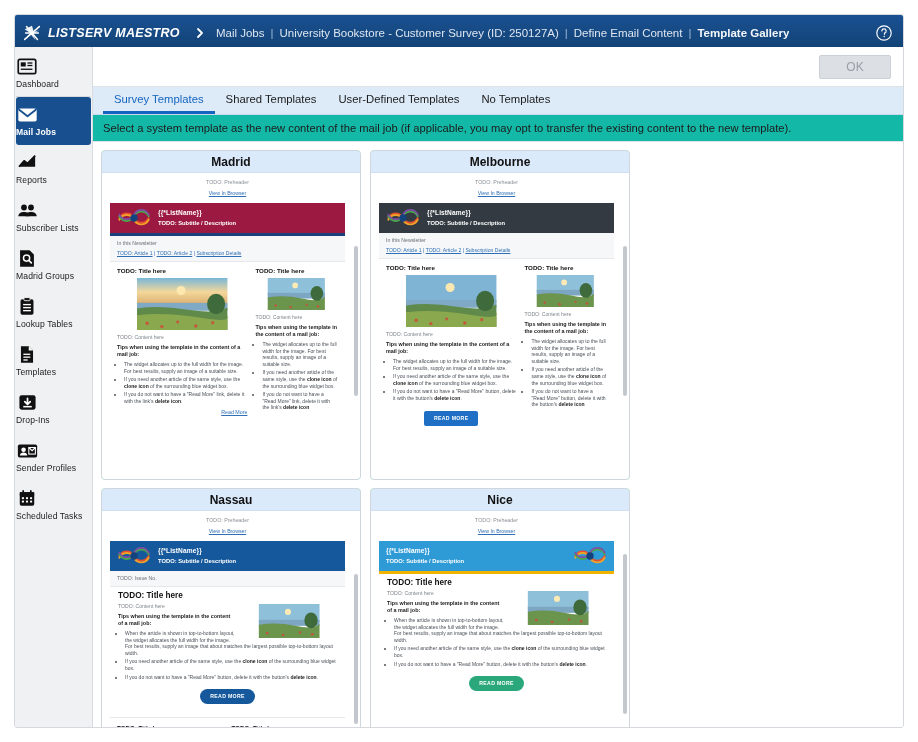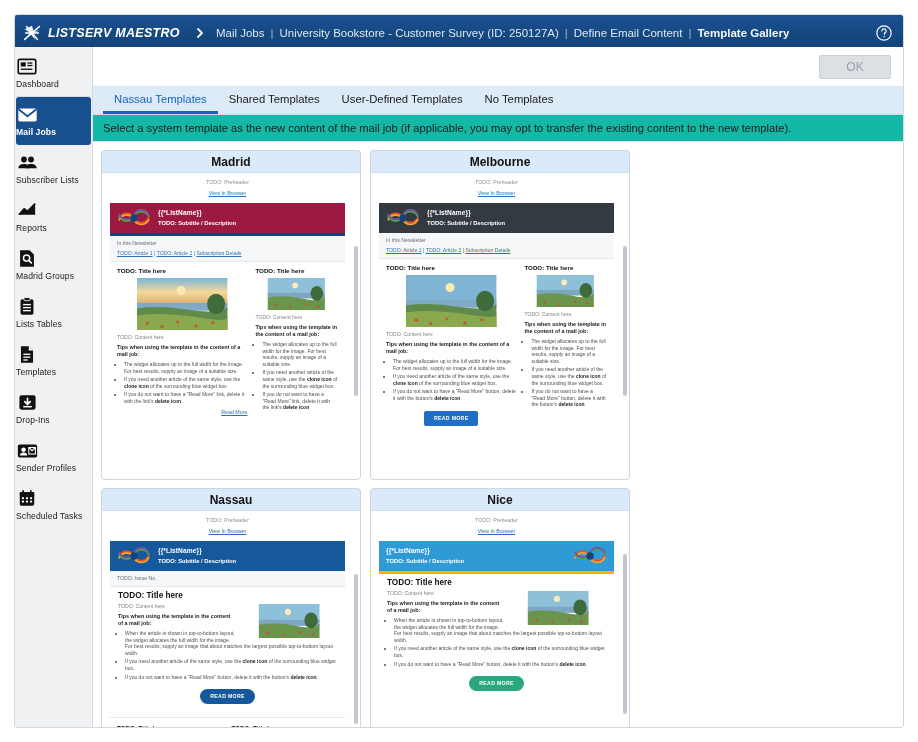--- a/index.html
+++ b/index.html
@@ -272,38 +272,38 @@
           <svg viewBox="0 0 24 18" width="21" height="16">
             <rect x="1.5" y="1.5" width="21" height="15" rx="2" fill="#fff"></rect>
             <path d="M2.5 3 L12 10.5 L21.5 3" fill="none" stroke="#18508f" stroke-width="2.1" stroke-linecap="round" stroke-linejoin="round"></path>
           </svg>
         </span>
         <span class="lbl">Mail Jobs</span>
       </div>
 
       <div class="nav-item">
         <span class="ico">
+          <svg viewBox="0 0 24 20" width="21" height="17">
+            <path d="M2 15 L8 8 L12 11 L21 2 L21 15 Z" fill="#111"></path>
+            <path d="M2 15 L8 8 L12 11 L21 2" fill="none" stroke="#111" stroke-width="2" stroke-linejoin="round"></path>
+          </svg>
+        </span>
+        <span class="lbl">Reports</span>
+      </div>
+
+      <div class="nav-item">
+        <span class="ico">
           <svg viewBox="0 0 24 18" width="21" height="16">
             <circle cx="8" cy="5" r="3.3" fill="#111"></circle>
             <circle cx="16" cy="5" r="3.3" fill="#111"></circle>
             <path d="M1.5 15c0-3.4 2.9-5 6.5-5s6.5 1.6 6.5 5z" fill="#111"></path>
             <path d="M9.5 15c0-3.4 2.9-5 6.5-5s6.5 1.6 6.5 5z" fill="#111"></path>
           </svg>
         </span>
         <span class="lbl">Subscriber Lists</span>
-      </div>
-
-      <div class="nav-item">
-        <span class="ico">
-          <svg viewBox="0 0 24 20" width="21" height="17">
-            <path d="M2 15 L8 8 L12 11 L21 2 L21 15 Z" fill="#111"></path>
-            <path d="M2 15 L8 8 L12 11 L21 2" fill="none" stroke="#111" stroke-width="2" stroke-linejoin="round"></path>
-          </svg>
-        </span>
-        <span class="lbl">Reports</span>
       </div>
 
       <div class="nav-item">
         <span class="ico">
           <svg viewBox="0 0 20 22" width="18" height="19">
             <path d="M2 1.5h11l5 5v14H2z" fill="#111"></path>
             <circle cx="9.5" cy="10.5" r="3.6" fill="none" stroke="#fff" stroke-width="1.7"></circle>
             <path d="M12.3 13.3 L15 16" stroke="#fff" stroke-width="1.9" stroke-linecap="round"></path>
           </svg>
         </span>
@@ -313,21 +313,21 @@
       <div class="nav-item">
         <span class="ico">
           <svg viewBox="0 0 18 22" width="16" height="19">
             <rect x="1.5" y="2.5" width="15" height="18" rx="2" fill="#111"></rect>
             <rect x="5.5" y="0.7" width="7" height="3.6" rx="1.1" fill="#111" stroke="#fff" stroke-width="1"></rect>
             <rect x="4.5" y="8" width="9" height="1.6" fill="#fff"></rect>
             <rect x="4.5" y="11.5" width="9" height="1.6" fill="#fff"></rect>
             <rect x="4.5" y="15" width="9" height="1.6" fill="#fff"></rect>
           </svg>
         </span>
-        <span class="lbl">Lists Tables</span>
+        <span class="lbl">Lookup Tables</span>
       </div>
 
       <div class="nav-item">
         <span class="ico">
           <svg viewBox="0 0 18 22" width="16" height="19">
             <path d="M2 1.5h9l5 5v14H2z" fill="#111"></path>
             <path d="M11 1.5v5h5" fill="#fff"></path>
             <rect x="4.8" y="10" width="8" height="1.5" fill="#fff"></rect>
             <rect x="4.8" y="13.3" width="8" height="1.5" fill="#fff"></rect>
             <rect x="4.8" y="16.6" width="5" height="1.5" fill="#fff"></rect>
@@ -380,21 +380,21 @@
       </div>
     </div>
 
     <div class="content">
 
       <div class="content-top">
         <div class="ok-btn">OK</div>
       </div>
 
       <div class="tabs">
-        <div class="tab active">Nassau Templates</div>
+        <div class="tab active">Survey Templates</div>
         <div class="tab">Shared Templates</div>
         <div class="tab">User-Defined Templates</div>
         <div class="tab">No Templates</div>
       </div>
 
       <div class="hint">Select a system template as the new content of the mail job (if applicable, you may opt to transfer the existing content to the new template).</div>
 
       <div class="gallery">
 
         <div class="card">

